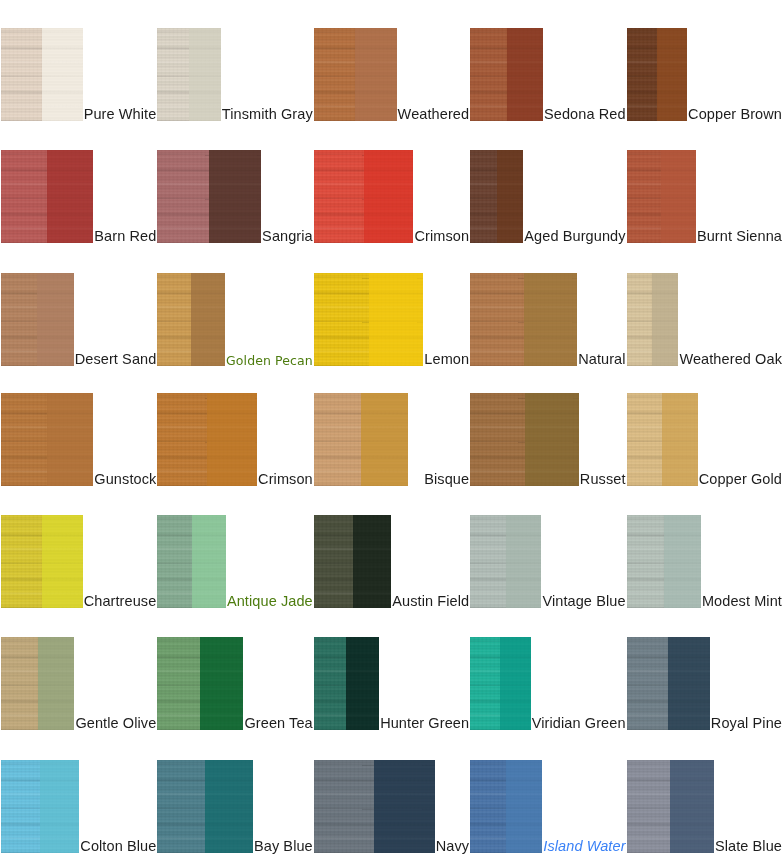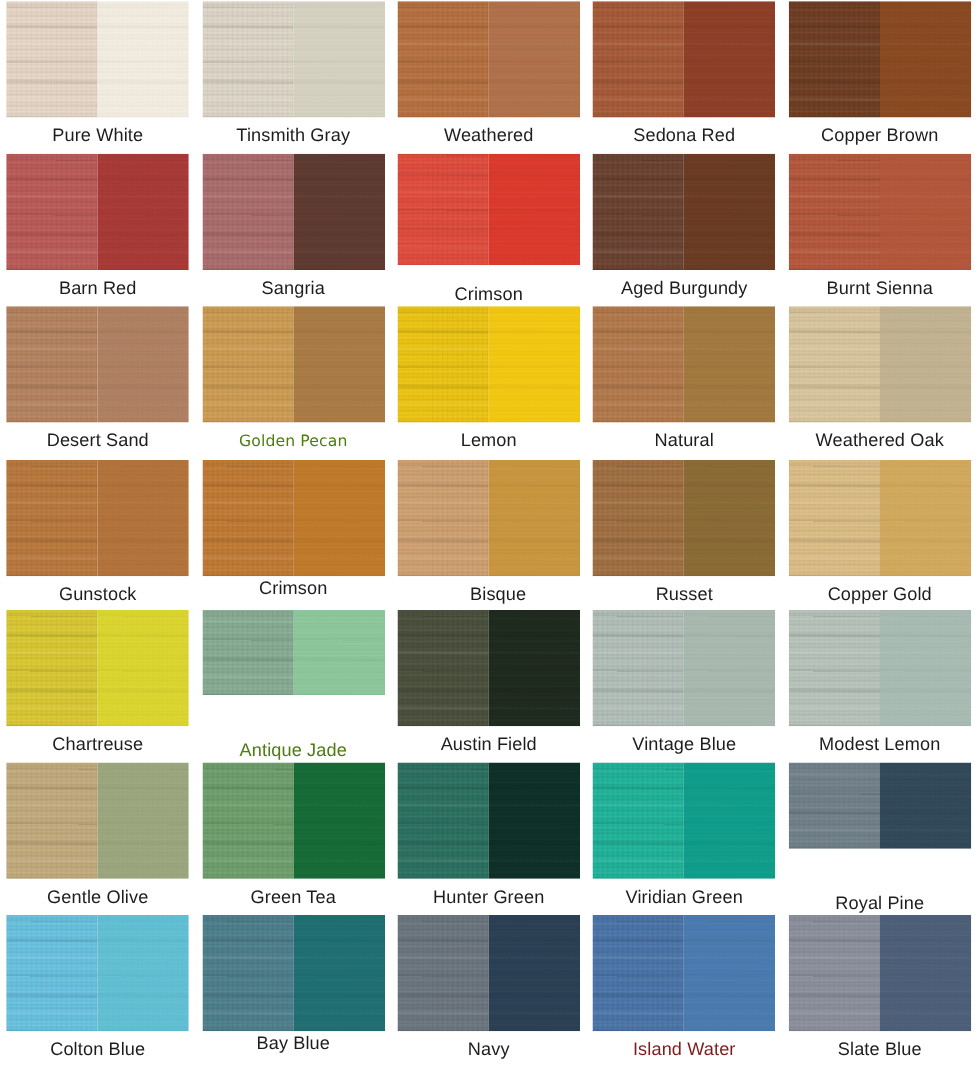--- a/index.html
+++ b/index.html
@@ -22,22 +22,21 @@
     display: grid;
     grid-template-columns: repeat(5, 1fr);
     grid-template-rows: 122px 122px 123px 120px 122px 122px 123px;
     box-sizing: border-box;
     background: #ffffff;
   }
 
   .cell {
     position: relative;
     display: flex;
-    flex-direction: column;
-    align-items: center;
+    align-items: flex-end;
     box-sizing: border-box;
     overflow: hidden;
   }
 
   .swatch {
     position: relative;
     width: 148px;
     height: 95px;
     display: flex;
     overflow: hidden;
@@ -292,21 +291,21 @@
         <div class="half left" style="background: rgb(179, 191, 185);"></div>
         <div class="half right" style="background: rgb(169, 185, 176);"></div>
       </div>
       <div class="label" style="color: rgb(29, 29, 29);">Vintage Blue</div>
     </div>
     <div class="cell">
       <div class="swatch">
         <div class="half left" style="background: rgb(183, 195, 187);"></div>
         <div class="half right" style="background: rgb(169, 188, 180);"></div>
       </div>
-      <div class="label" style="color: rgb(29, 29, 29);">Modest Lemon</div>
+      <div class="label" style="color: rgb(29, 29, 29);">Modest Mint</div>
     </div>
     <div class="cell">
       <div class="swatch">
         <div class="half left" style="background: rgb(194, 170, 124);"></div>
         <div class="half right" style="background: rgb(156, 167, 126);"></div>
       </div>
       <div class="label" style="color: rgb(29, 29, 29);">Gentle Olive</div>
     </div>
     <div class="cell">
       <div class="swatch">
@@ -355,21 +354,21 @@
         <div class="half left" style="background: rgb(107, 117, 126);"></div>
         <div class="half right" style="background: rgb(43, 64, 84);"></div>
       </div>
       <div class="label" style="color: rgb(29, 29, 29);">Navy</div>
     </div>
     <div class="cell">
       <div class="swatch">
         <div class="half left" style="background: rgb(74, 116, 168);"></div>
         <div class="half right" style="background: rgb(74, 123, 176);"></div>
       </div>
-      <div class="label" style="color: #7f1d1d;">Island Water</div>
+      <div class="label" style="color: #3b82f6; font-style: italic;">Island Water</div>
     </div>
     <div class="cell">
       <div class="swatch">
         <div class="half left" style="background: rgb(139, 143, 156);"></div>
         <div class="half right" style="background: rgb(77, 96, 121);"></div>
       </div>
       <div class="label" style="color: rgb(29, 29, 29);">Slate Blue</div>
     </div>
   </div>
 

